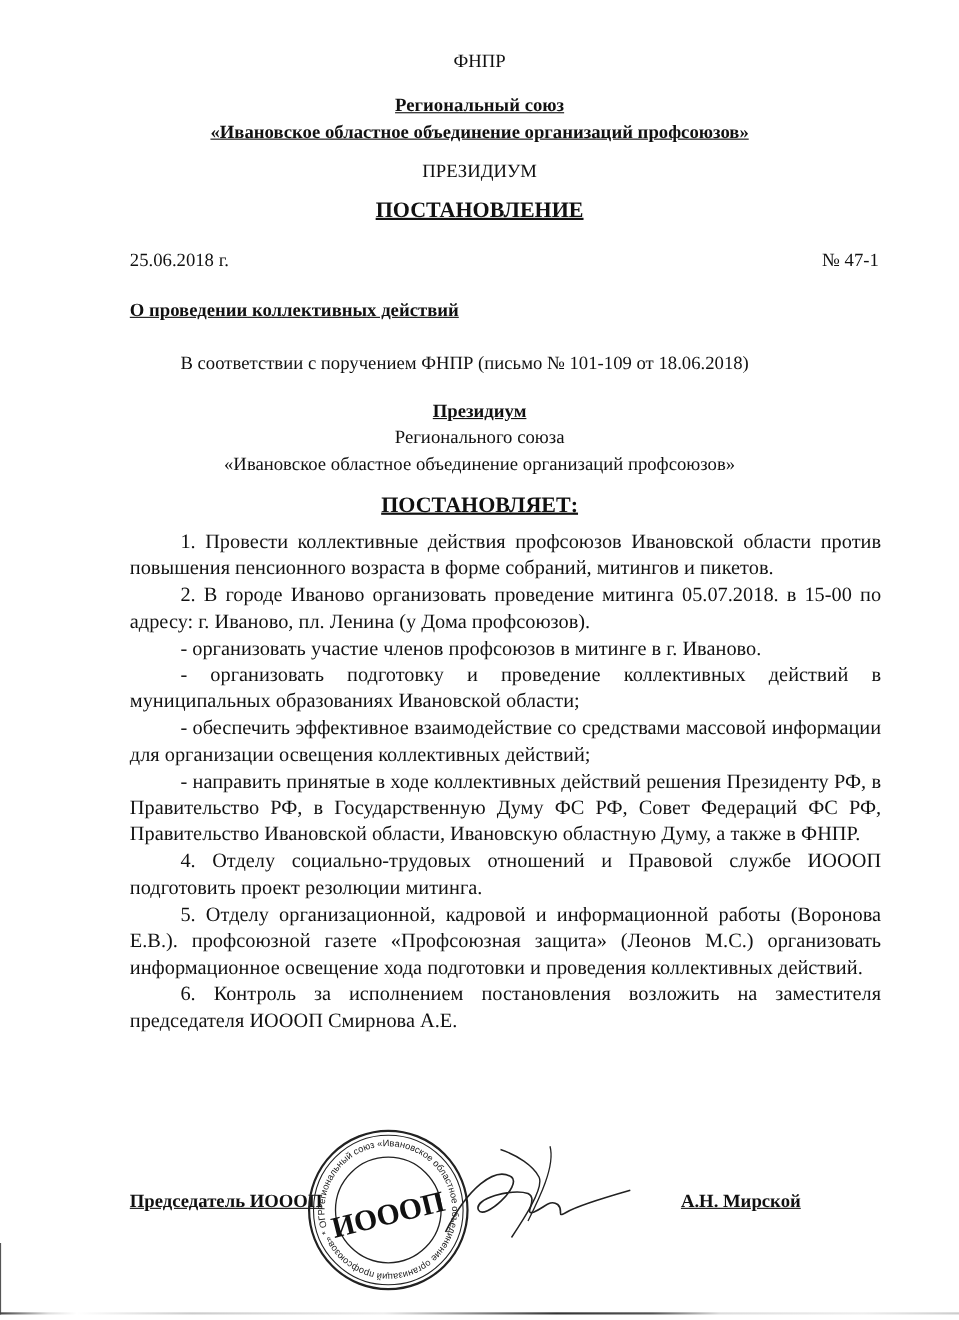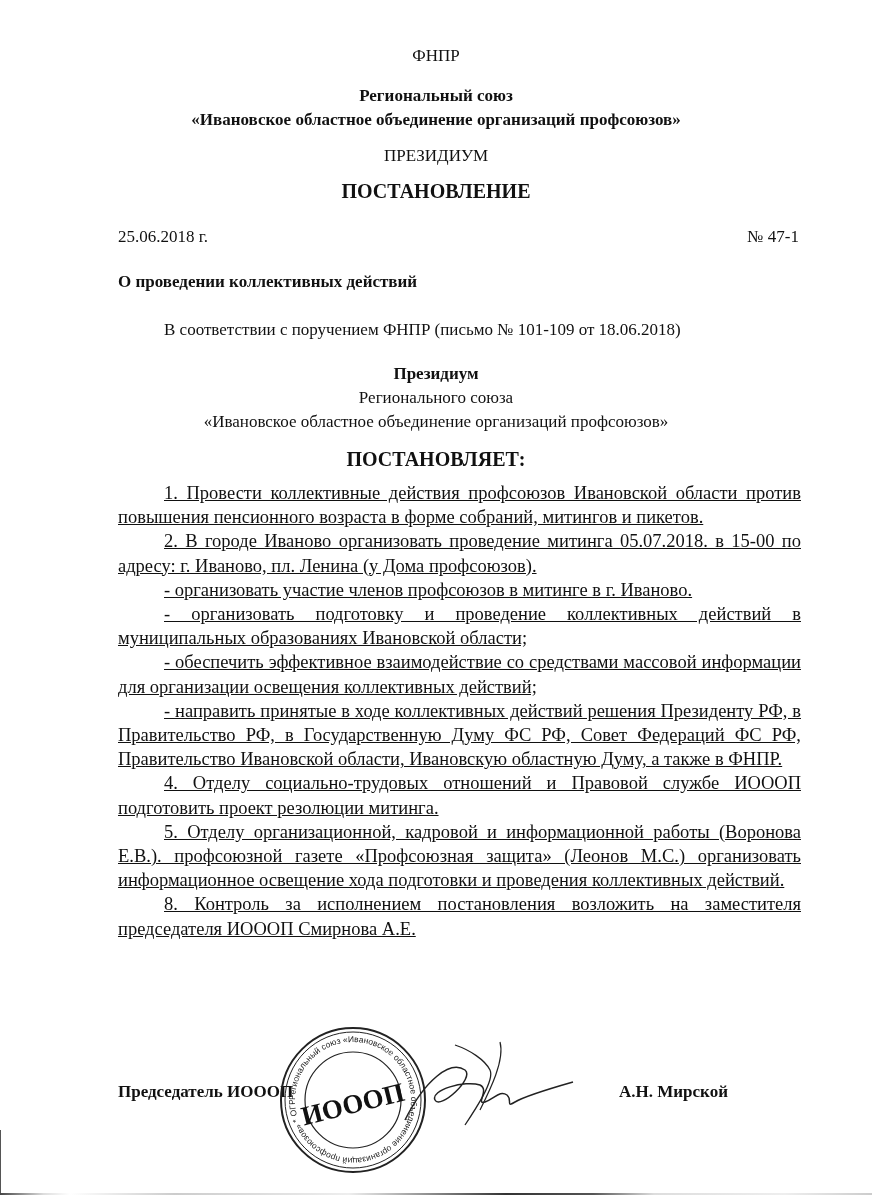--- a/index.html
+++ b/index.html
@@ -5,26 +5,26 @@
   html, body { margin: 0; padding: 0; background: #ffffff; }
   body {
     width: 872px; height: 1200px; position: relative; overflow: hidden;
     font-family: "Liberation Serif", "DejaVu Serif", serif;
     color: #111111;
   }
   .page { position: absolute; left: 0; top: 0; width: 872px; height: 1200px; }
   .center { position: absolute; left: 0; width: 872px; text-align: center; }
   .abs { position: absolute; white-space: nowrap; text-align: center; }
   .t18 { font-size: 17px; line-height: 24px; }
-  .bold { font-weight: bold; }
+  .bold { font-weight: bold; text-decoration: underline; }
   .body-text {
     position: absolute; left: 118px; width: 683px;
     font-size: 18.5px; line-height: 24.2px; text-align: justify;
   }
-  .body-text p { margin: 0; text-decoration: underline; }
+  .body-text p { margin: 0; }
   .ind { text-indent: 46px; }
   .scan-line { position: absolute; left: 0; top: 1193px; width: 872px; height: 2px;
     background: linear-gradient(90deg, #444 0%, #ddd 5%, #fff 8%, #ccc 20%, #eee 40%, #333 58%, #555 68%, #ddd 75%, #eee 90%, #ccc 100%); }
   .left-edge { position: absolute; left: 0; top: 1130px; width: 1px; height: 65px; background:#555; }
   .stamp { position: absolute; left: 278px; top: 1025px; width: 150px; height: 150px; }
   .signature { position: absolute; left: 395px; top: 1040px; width: 180px; height: 95px; }
 </style>
 </head>
 <body>
 
@@ -50,21 +50,21 @@
 
   <div class="body-text" style="top:481px;">
     <p class="ind">1. Провести коллективные действия профсоюзов Ивановской области против повышения пенсионного возраста в форме собраний, митингов и пикетов.</p>
     <p class="ind">2. В городе Иваново организовать проведение митинга 05.07.2018. в 15-00 по адресу: г. Иваново, пл. Ленина  (у Дома профсоюзов).</p>
     <p class="ind">- организовать участие членов профсоюзов в митинге в г. Иваново.</p>
     <p class="ind">- организовать подготовку и проведение коллективных действий  в муниципальных образованиях Ивановской области;</p>
     <p class="ind">- обеспечить эффективное взаимодействие со средствами массовой информации для организации освещения коллективных действий;</p>
     <p class="ind">- направить принятые в ходе коллективных действий решения Президенту РФ, в Правительство РФ, в Государственную Думу ФС РФ, Совет Федераций ФС РФ, Правительство Ивановской области, Ивановскую областную Думу, а также в ФНПР.</p>
     <p class="ind">4. Отделу социально-трудовых отношений и Правовой службе ИОООП подготовить проект резолюции митинга.</p>
     <p class="ind">5. Отделу организационной, кадровой и информационной работы (Воронова Е.В.). профсоюзной газете «Профсоюзная защита» (Леонов М.С.) организовать информационное освещение хода подготовки и проведения коллективных действий.</p>
-    <p class="ind">8. Контроль за исполнением постановления возложить на заместителя председателя ИОООП Смирнова А.Е.</p>
+    <p class="ind">6. Контроль за исполнением постановления возложить на заместителя председателя ИОООП Смирнова А.Е.</p>
   </div>
 
   <div class="abs t18 bold" style="left:118px; top:1080px;">Председатель ИОООП</div>
   <div class="abs t18 bold" style="left:619px; top:1080px;">А.Н. Мирской</div>
 
   <svg class="stamp" viewBox="0 0 150 150">
     <defs>
       <path id="ringPath" d="M75,75 m-58,0 a58,58 0 1,1 116,0 a58,58 0 1,1 -116,0"></path>
     </defs>
     <circle cx="75" cy="75" r="72" fill="none" stroke="#222" stroke-width="2"></circle>

